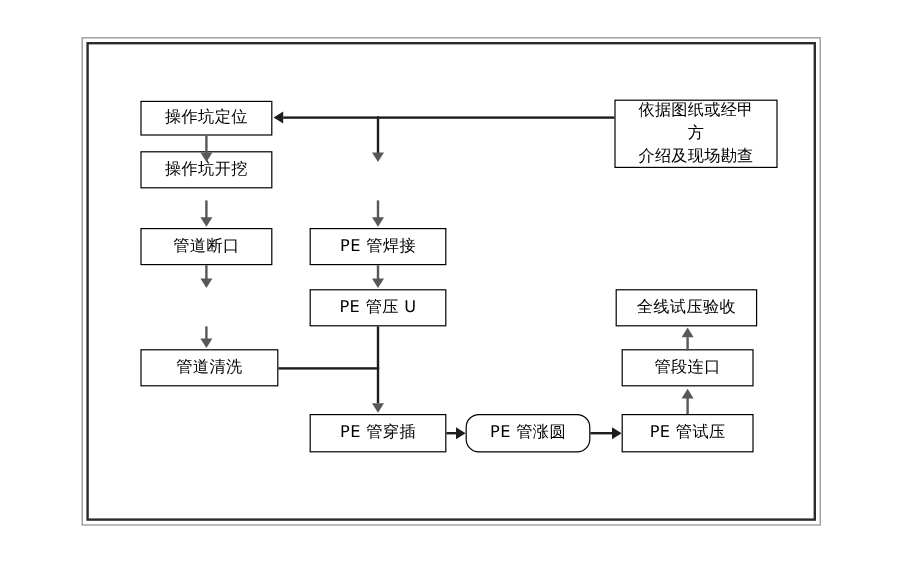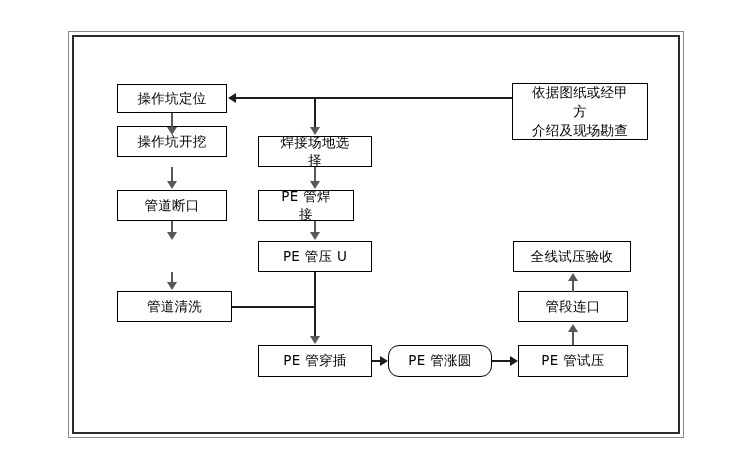--- a/index.html
+++ b/index.html
@@ -127,23 +127,22 @@
 
   <div class="node" style="left:117px; top:84px;  width:110px; height:29px;">操作坑定位</div>
 
   <div class="node" style="left:117px; top:126px; width:110px; height:31px;">操作坑开挖</div>
 
   <div class="node" style="left:117px; top:190px; width:110px; height:31px;">管道断口</div>
 
 
   <div class="node" style="left:117px; top:291px; width:115px; height:31px;">管道清洗</div>
 
-  <div class="node" style="left:258px; top:136px; width:114px; height:31px;">焊接场地选择</div>
 
-  <div class="node" style="left:258px; top:190px; width:96px; height:31px;">PE 管焊接</div>
+  <div class="node" style="left:258px; top:190px; width:114px; height:31px;">PE 管焊接</div>
 
   <div class="node" style="left:258px; top:241px; width:114px; height:31px;">PE 管压 U</div>
 
   <div class="node" style="left:258px; top:345px; width:114px; height:32px;">PE 管穿插</div>
 
   <div class="node" style="left:388px; top:345px; width:104px; height:32px;border-radius:11px;">PE 管涨圆</div>
 
   <div class="node" style="left:518px; top:291px; width:110px; height:31px;">管段连口</div>
 
   <div class="node" style="left:518px; top:345px; width:110px; height:32px;">PE 管试压</div>

